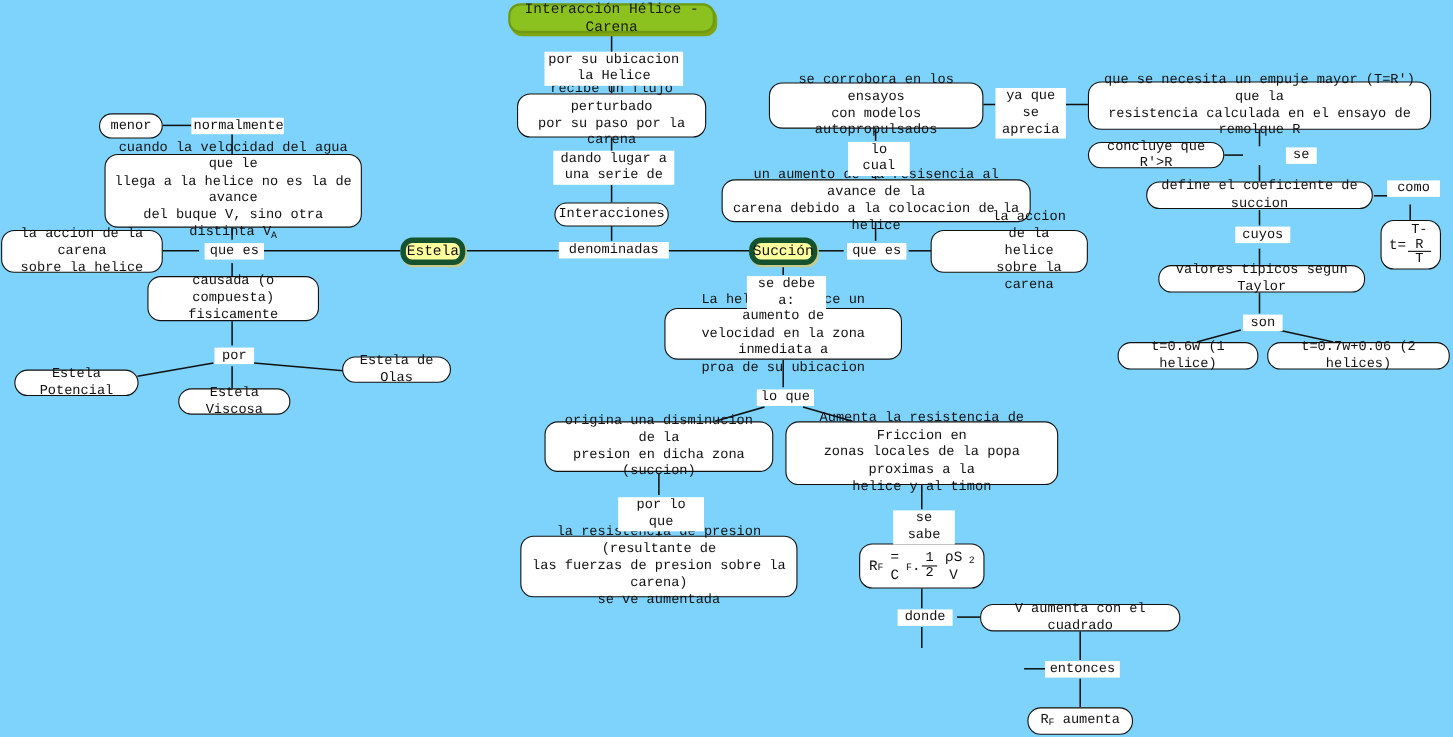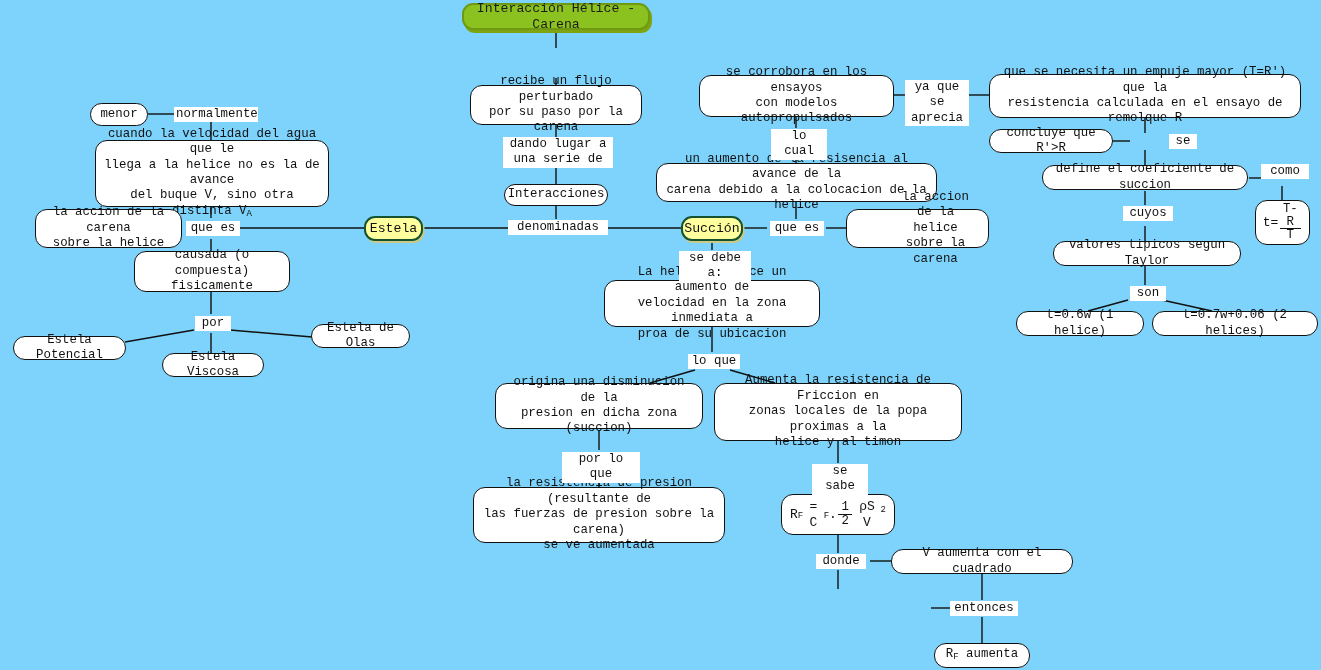--- a/index.html
+++ b/index.html
@@ -32,21 +32,21 @@
   .node.root{
     background:#8cc220;
     border:2px solid #6d9a12;
     border-radius:11px;
     box-shadow:2px 3px 0 #7fa40f;
     font-size:13.2px;
     color:#1b1b1b;
   }
   .node.hi{
     background:#ffff9e;
-    border:2px solid #14532d;
+    border:5px solid #14532d;
     border-radius:11px;
     box-shadow:1.5px 2px 0 #c9c98a;
     font-size:13.2px;
   }
   .lbl{
     position:absolute;
     font-size:12.4px;
     line-height:15.4px;
     color:#111111;
     text-align:center;
@@ -150,20 +150,22 @@
       <line x1="982" y1="574" x2="982" y2="600"></line>
 
       <line x1="931" y1="608" x2="950" y2="608"></line>
 
       <line x1="982" y1="617" x2="982" y2="643"></line>
     </g>
   </svg>
 
   <div class="node root" style="left:462px;top:3px;width:188px;height:27px;">Interacción Hélice - Carena</div>
 
+  <div class="lbl" style="left:495px;top:47px;width:122px;">por su ubicacion
+la Helice</div>
 
   <div class="node" style="left:470px;top:85px;width:172px;height:40px;">recibe un flujo perturbado
 por su paso por la carena</div>
 
   <div class="lbl" style="left:503px;top:137px;width:106px;">dando lugar a
 una serie de</div>
 
   <div class="node" style="left:504px;top:184px;width:104px;height:22px;">Interacciones</div>
 
   <div class="lbl" style="left:508px;top:220px;width:96px;">denominadas</div>
@@ -171,21 +173,21 @@
   <div class="node" style="left:90px;top:103px;width:58px;height:23px;">menor</div>
 
   <div class="lbl" style="left:174px;top:107px;width:80px;">normalmente</div>
 
   <div class="node" style="left:95px;top:140px;width:234px;height:67px;">
     <span><span>cuando la velocidad del agua que le
 llega a la helice no es la de avance
 del buque V, sino otra distinta V</span><span class="sub">A</span></span>
   </div>
 
-  <div class="node" style="left:1px;top:209px;width:147px;height:39px;margin-left:34px;">la accion de la carena
+  <div class="node" style="left:1px;top:209px;width:147px;height:39px;">la accion de la carena
 sobre la helice</div>
 
   <div class="lbl" style="left:186px;top:221px;width:50px;">que es</div>
 
   <div class="node hi" style="left:364px;top:216px;width:59px;height:25px;">Estela</div>
 
   <div class="node" style="left:134px;top:251px;width:156px;height:41px;">causada (o compuesta)
 fisicamente</div>
 
   <div class="lbl" style="left:195px;top:316px;width:32px;">por</div>

